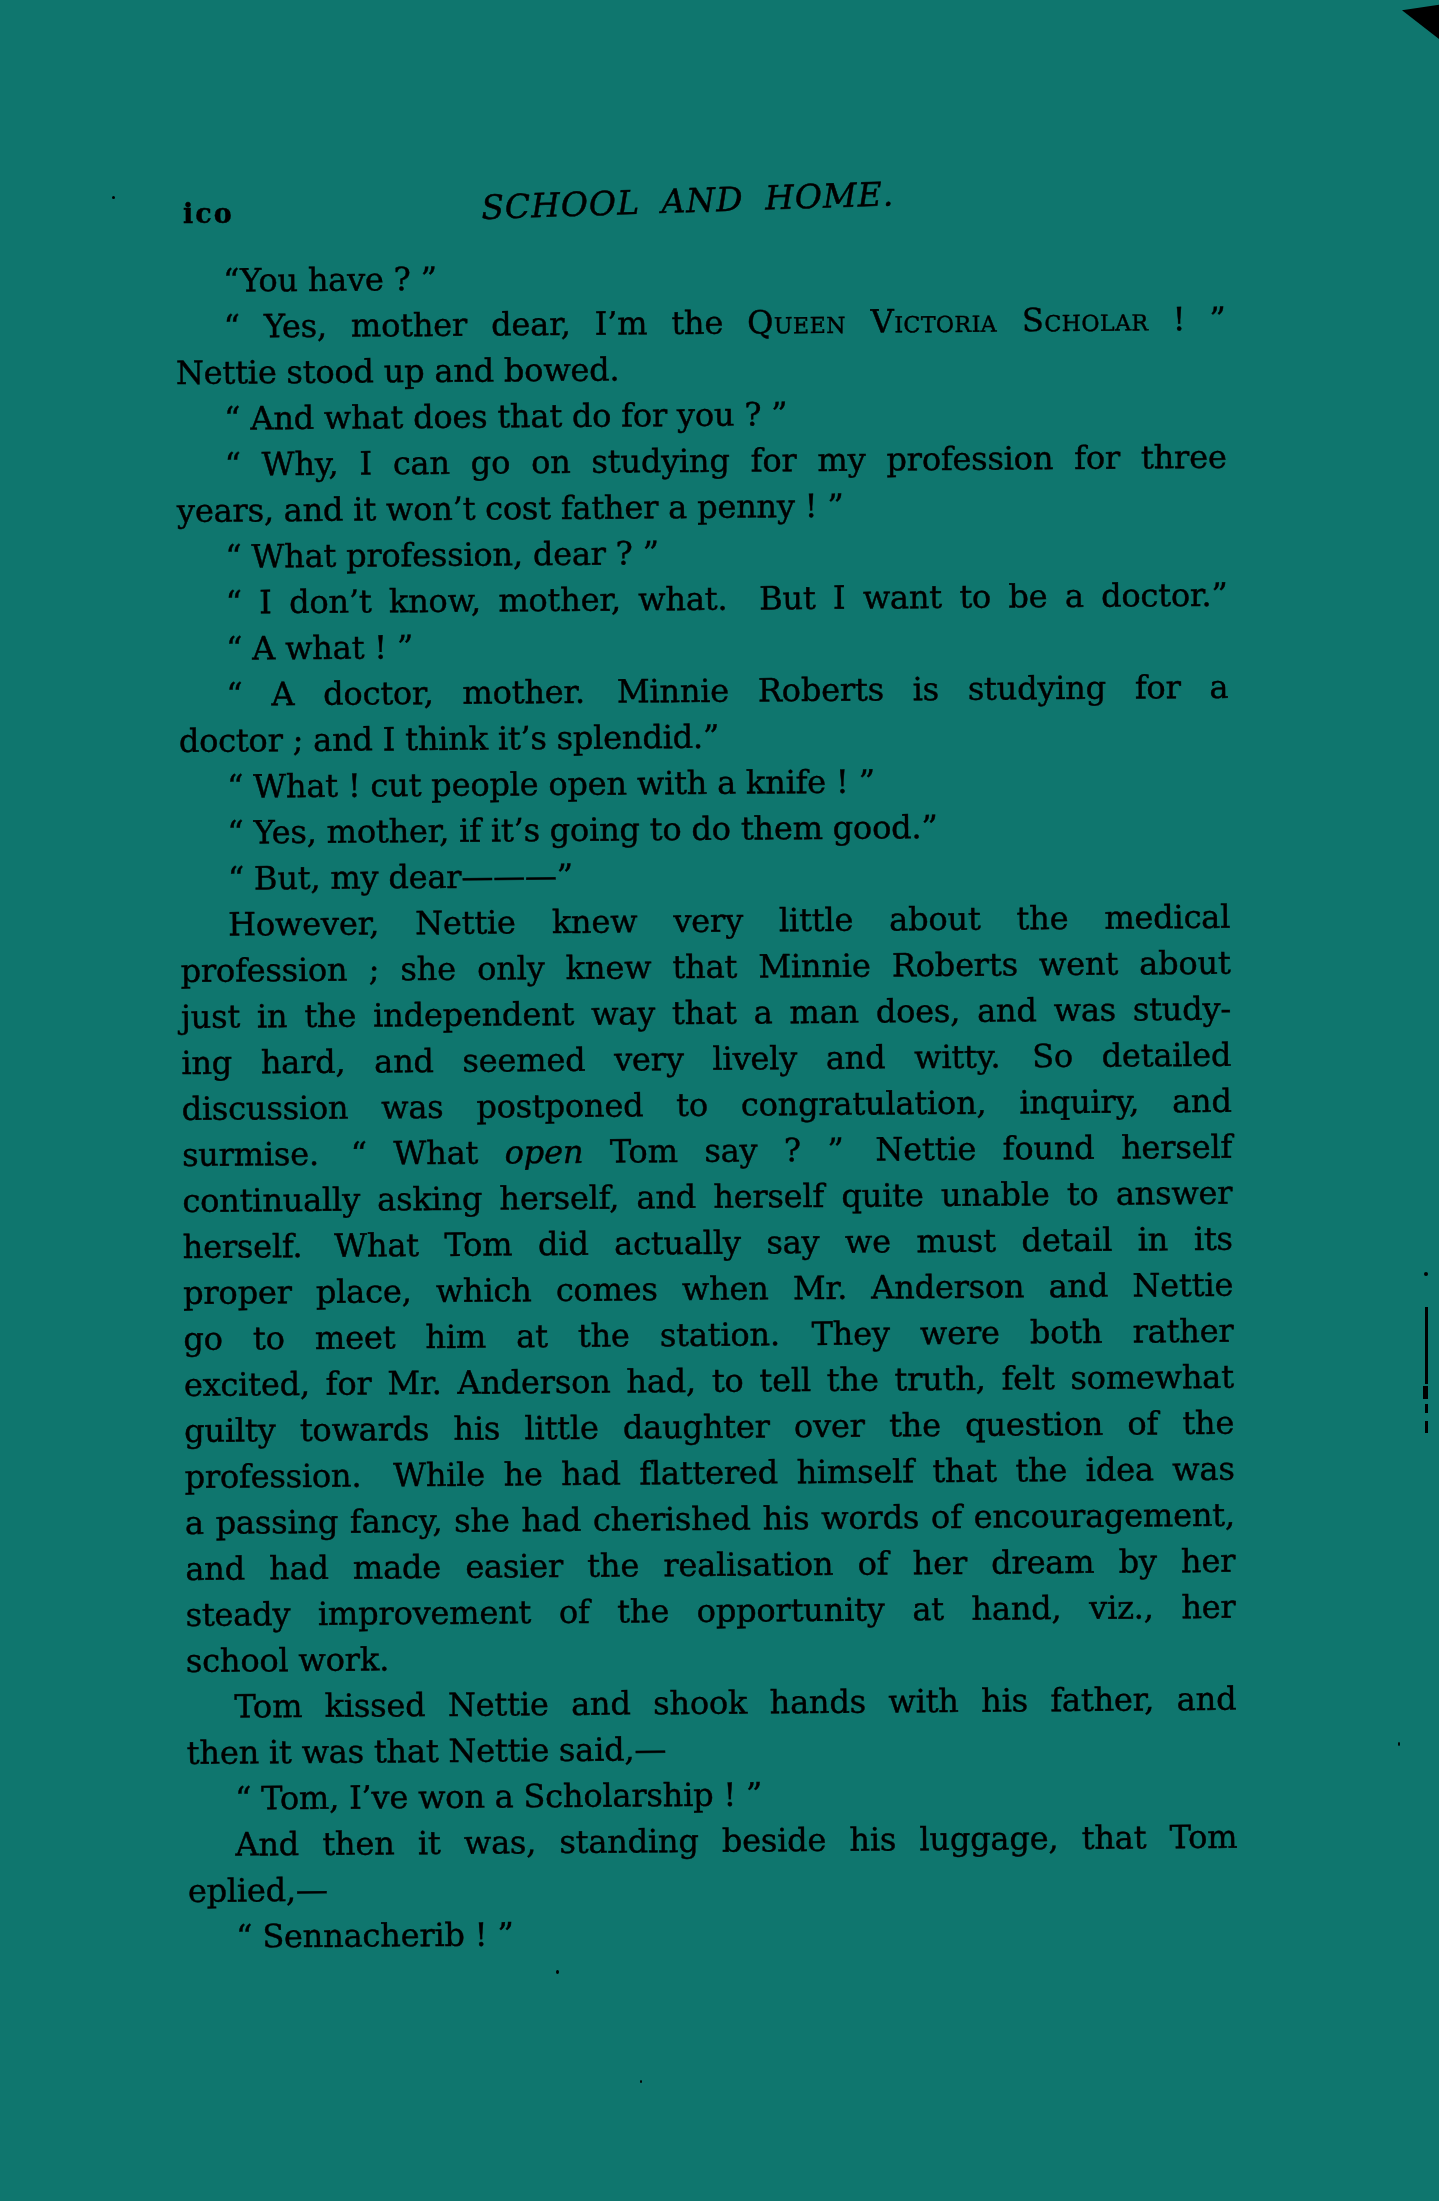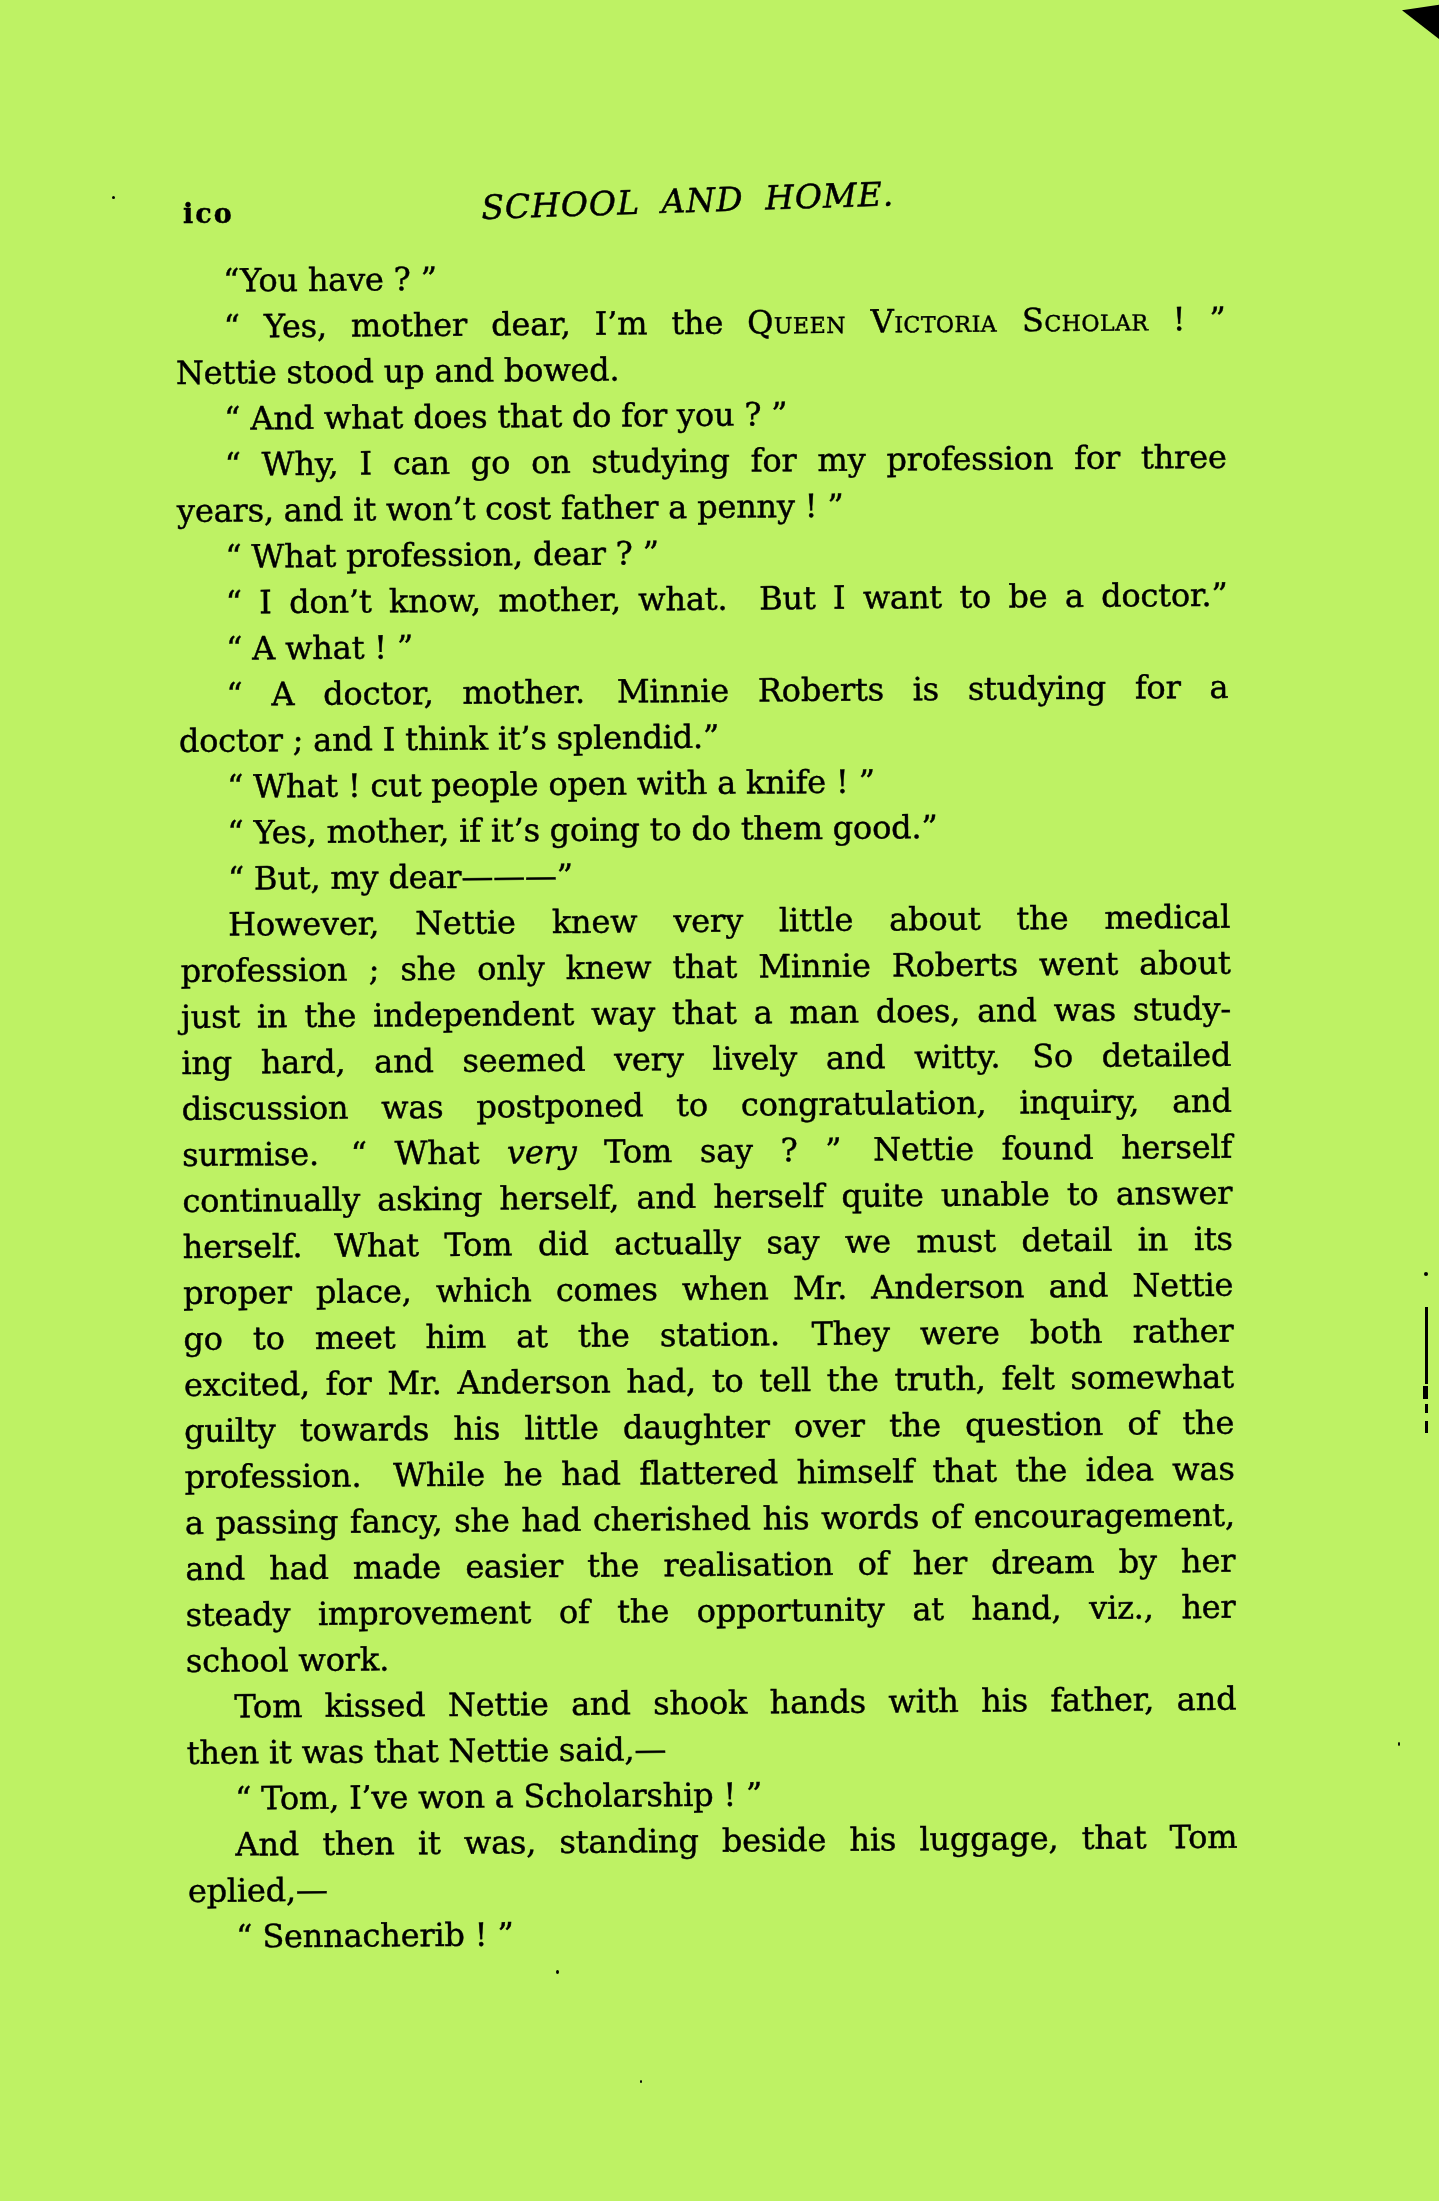--- a/index.html
+++ b/index.html
@@ -1,20 +1,20 @@
 <!DOCTYPE html>
 <html><head>
 <meta charset="utf-8">
 <title>School and Home — scanned page</title>
 <style>
   html,body{margin:0;padding:0;background:#ffffff;}
   .page{
     position:relative;
     width:1439px;height:2201px;
-    background:#bef264;
+    background:#0f766e;
     overflow:hidden;
     font-family:"DejaVu Serif","Liberation Serif",serif;
     color:#000;
   }
   
   .pagenum{
     position:absolute;left:183px;top:198px;
     font-size:27px;font-weight:bold;letter-spacing:2px;
     -webkit-text-stroke:0.4px #000;
   }
@@ -91,21 +91,21 @@
       <div class="line indent justify"><span class="seg">“ A doctor, mother. Minnie Roberts is studying for a</span></div>
       <div class="line"><span class="seg">doctor ; and I think it’s splendid.”</span></div>
       <div class="line indent"><span class="seg">“ What ! cut people open with a knife ! ”</span></div>
       <div class="line indent"><span class="seg">“ Yes, mother, if it’s going to do them good.”</span></div>
       <div class="line indent"><span class="seg">“ But, my dear———”</span></div>
       <div class="line indent justify"><span class="seg">However, Nettie knew very little about the medical</span></div>
       <div class="line justify"><span class="seg">profession ; she only knew that Minnie Roberts went about</span></div>
       <div class="line justify"><span class="seg">just in the independent way that a man does, and was study-</span></div>
       <div class="line justify"><span class="seg">ing hard, and seemed very lively and witty. So detailed</span></div>
       <div class="line justify"><span class="seg">discussion was postponed to congratulation, inquiry, and</span></div>
-      <div class="line justify"><span class="seg">surmise. “ What </span><span class="seg italic">very</span><span class="seg"> Tom say ? ” Nettie found herself</span></div>
+      <div class="line justify"><span class="seg">surmise. “ What </span><span class="seg italic">open</span><span class="seg"> Tom say ? ” Nettie found herself</span></div>
       <div class="line justify"><span class="seg">continually asking herself, and herself quite unable to answer</span></div>
       <div class="line justify"><span class="seg">herself. What Tom did actually say we must detail in its</span></div>
       <div class="line justify"><span class="seg">proper place, which comes when Mr. Anderson and Nettie</span></div>
       <div class="line justify"><span class="seg">go to meet him at the station. They were both rather</span></div>
       <div class="line justify"><span class="seg">excited, for Mr. Anderson had, to tell the truth, felt somewhat</span></div>
       <div class="line justify"><span class="seg">guilty towards his little daughter over the question of the</span></div>
       <div class="line justify"><span class="seg">profession. While he had flattered himself that the idea was</span></div>
       <div class="line justify"><span class="seg">a passing fancy, she had cherished his words of encouragement,</span></div>
       <div class="line justify"><span class="seg">and had made easier the realisation of her dream by her</span></div>
       <div class="line justify"><span class="seg">steady improvement of the opportunity at hand, viz., her</span></div>

